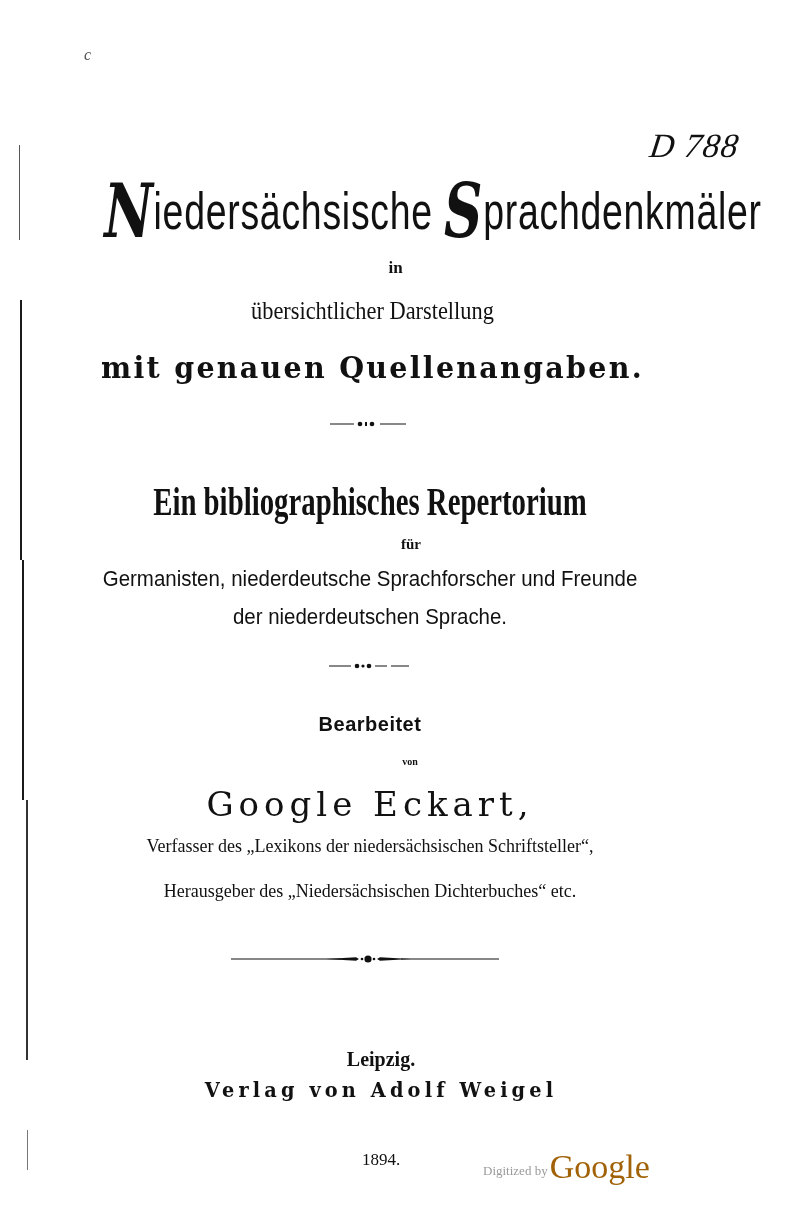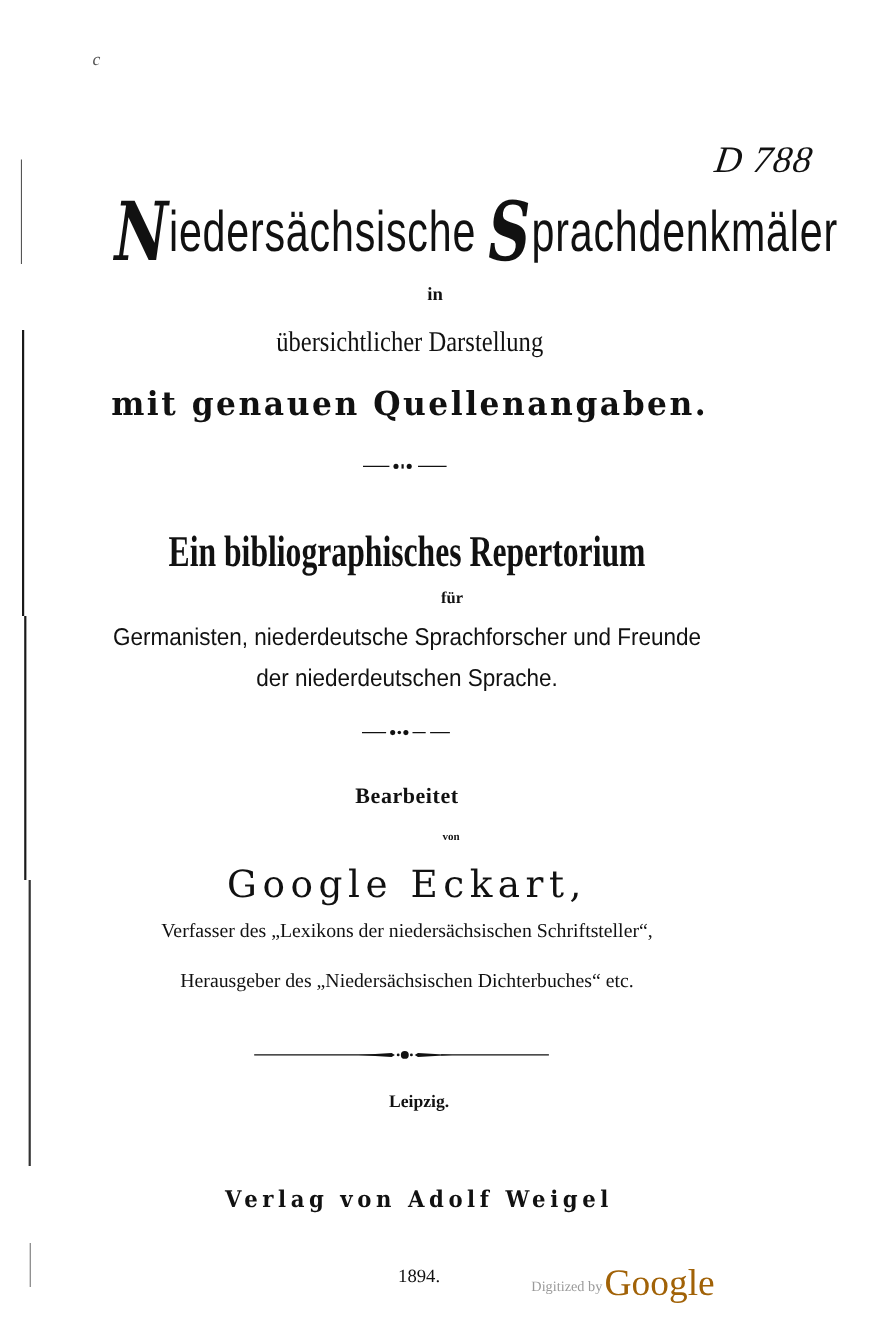--- a/index.html
+++ b/index.html
@@ -107,21 +107,21 @@
       transform-origin: 370px 0;
     }
     .audience2 {
       top: 604px; font-size: 22px;
       font-family: "Liberation Sans", sans-serif;
       transform: scaleX(0.93);
       transform-origin: 370px 0;
     }
     .bearbeitet {
       top: 713px; font-size: 20px; font-weight: bold;
-      font-family: Liberation Serif, serif;
+      font-family: Liberation Sans, sans-serif;
       letter-spacing: 0.5px;
     }
     .von {
       top: 756px; font-size: 10px; font-weight: bold;
       font-family: "Liberation Serif", serif;
       margin-left: 40px;
     }
     .author {
       top: 784px; font-size: 34px;
       font-family: "DejaVu Serif", serif;
@@ -130,21 +130,21 @@
     .credit1 {
       top: 836px; font-size: 18px;
       font-family: "Liberation Serif", serif;
     }
     .credit2 {
       top: 861px; font-size: 18px;
       font-family: "Liberation Serif", serif;
       margin-top: 20px;
     }
     .city {
-      top: 993px; font-size: 16px; font-weight: bold;
+      top: 1048px; font-size: 20px; font-weight: bold;
       font-family: "Liberation Serif", serif;
     }
     .publisher {
       top: 1077px; font-size: 21px; font-weight: bold;
       font-family: "DejaVu Serif", serif;
       letter-spacing: 4.5px;
       transform: scaleX(0.92);
       transform-origin: 380px 0;
     }
     .year {

